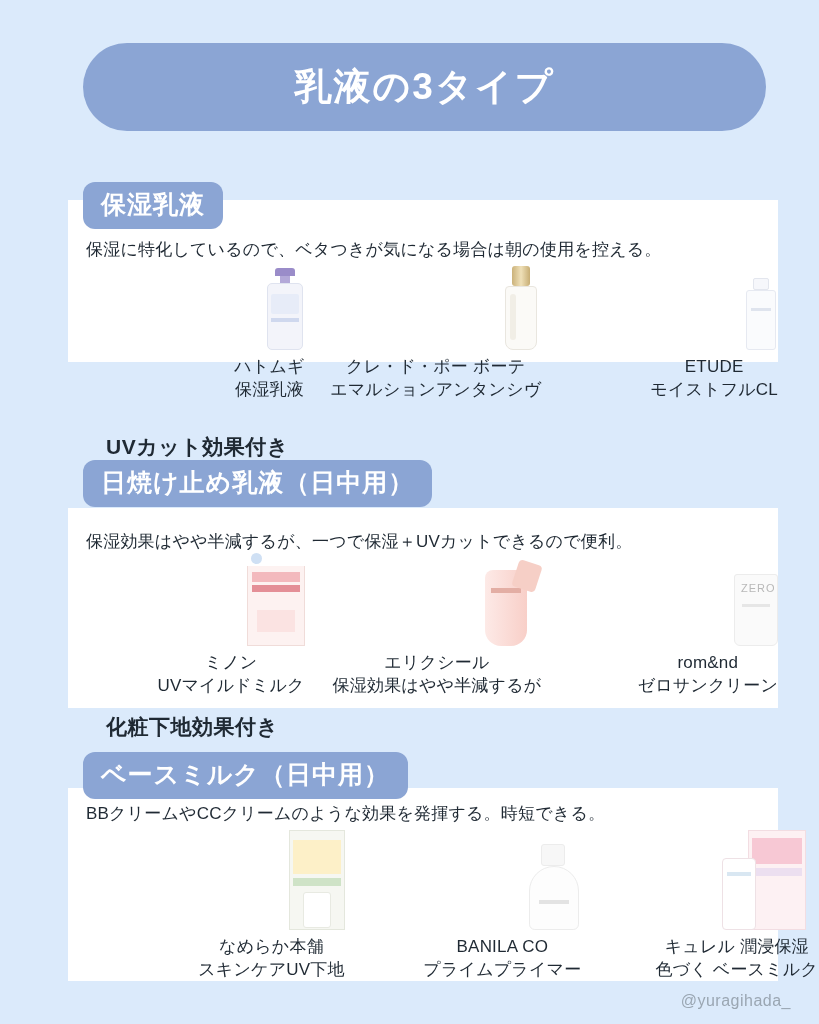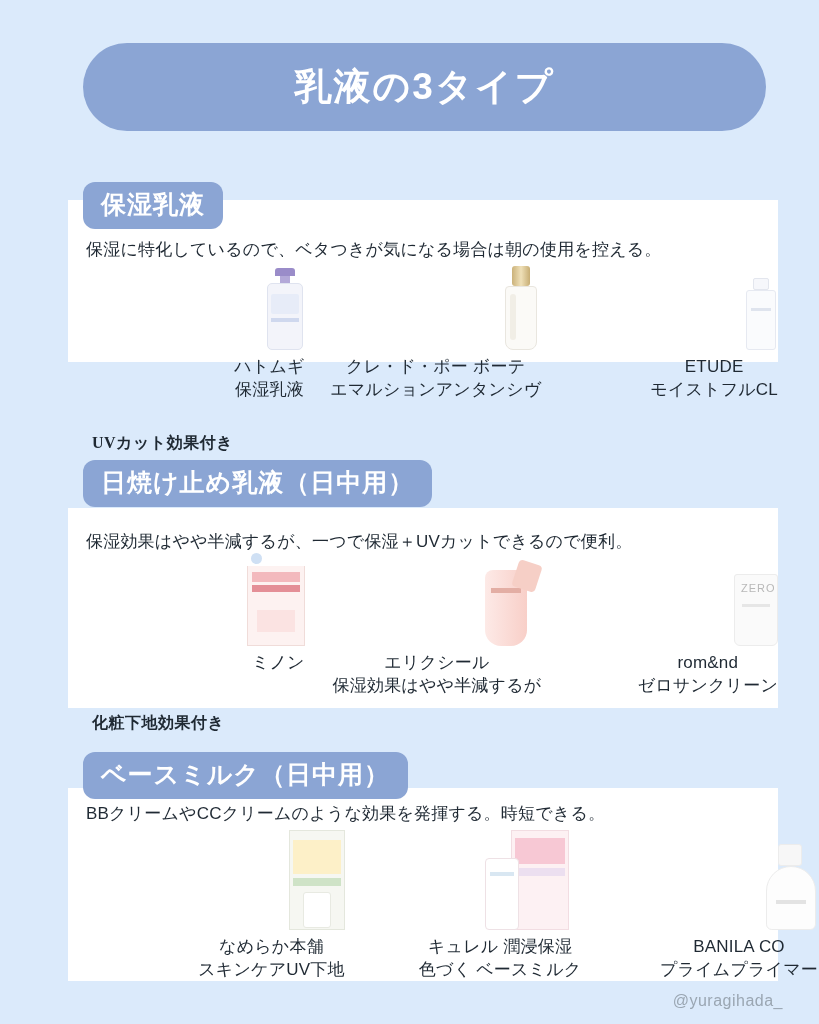--- a/index.html
+++ b/index.html
@@ -58,26 +58,25 @@
     font-weight: bold;
     letter-spacing: 1px;
     white-space: nowrap;
   }
   .badge-1 { top: 182px; }
   .badge-2 { top: 460px; }
   .badge-3 { top: 752px; }
 
   .mini-label {
     position: absolute;
-    left: 92px;
-    font-size: 16px;
+    left: 106px;
+    font-size: 21px;
     font-weight: bold;
     color: #1f2933;
     letter-spacing: 0.5px;
-    font-family: Liberation Serif, serif;
   }
   .mini-label-1 { top: 433px; }
   .mini-label-2 { top: 713px; }
 
   .desc {
     position: absolute;
     font-size: 17px;
     color: #1f2933;
     letter-spacing: 0.2px;
     white-space: nowrap;
@@ -288,21 +287,21 @@
     border-radius: 26px 26px 6px 6px;
   }
   .art-banila .btxt {
     position: absolute; left: 12px; top: 56px; width: 30px; height: 4px;
     background: #e3e3e3;
   }
 
   
   .handle {
     position: absolute;
-    right: 36px;
+    right: 28px;
     bottom: 14px;
     font-size: 16px;
     color: #9aa6b2;
     letter-spacing: 0.5px;
     margin-top: 32px;
   }
 </style>
 </head>
 <body>
 
@@ -373,20 +372,21 @@
           <div class="box"></div>
             <div class="line1"></div>
             <div class="line2"></div>
           <div class="line3"></div>
             <div class="topband"></div>
             <div class="badge-dot"></div>
         </div>
       </div>
       <div class="caption">
         <div>ミノン</div>
+        <div>UVマイルドミルク</div>
       </div>
     </div>
 
     <div class="product product-2">
       <div class="img-area">
         <div class="art art-tube">
           <div class="tbody"></div>
             <div class="tlabel"></div>
             <div class="tcap"></div>
         </div>
@@ -425,49 +425,49 @@
         <div class="art art-green">
           <div class="gbox"></div>
             <div class="gband"></div>
             <div class="gband2"></div>
             <div class="gtube"></div>
         </div>
       </div>
       <div class="caption">
         <div>なめらか本舗</div>
         <div>スキンケアUV下地</div>
+      </div>
+    </div>
+
+    <div class="product product-3">
+      <div class="img-area">
+        <div class="art art-banila">
+          <div class="bbody"></div>
+            <div class="btxt"></div>
+            <div class="bcap"></div>
+        </div>
+      </div>
+      <div class="caption">
+        <div>BANILA CO</div>
+        <div>プライムプライマー</div>
       </div>
     </div>
 
     <div class="product product-3">
       <div class="img-area">
         <div class="art art-curel">
           <div class="cbox"></div>
             <div class="cband"></div>
             <div class="cband2"></div>
           <div class="ctube"></div>
             <div class="ctubetxt"></div>
         </div>
       </div>
       <div class="caption">
         <div>キュレル 潤浸保湿</div>
         <div>色づく ベースミルク</div>
       </div>
     </div>
-
-    <div class="product product-3">
-      <div class="img-area">
-        <div class="art art-banila">
-          <div class="bbody"></div>
-            <div class="btxt"></div>
-            <div class="bcap"></div>
-        </div>
-      </div>
-      <div class="caption">
-        <div>BANILA CO</div>
-        <div>プライムプライマー</div>
-      </div>
-    </div>
   </div>
 </div>
 <div class="badge badge-3">ベースミルク（日中用）</div>
 
 <div class="handle">@yuragihada_</div>
 
 </body></html>

